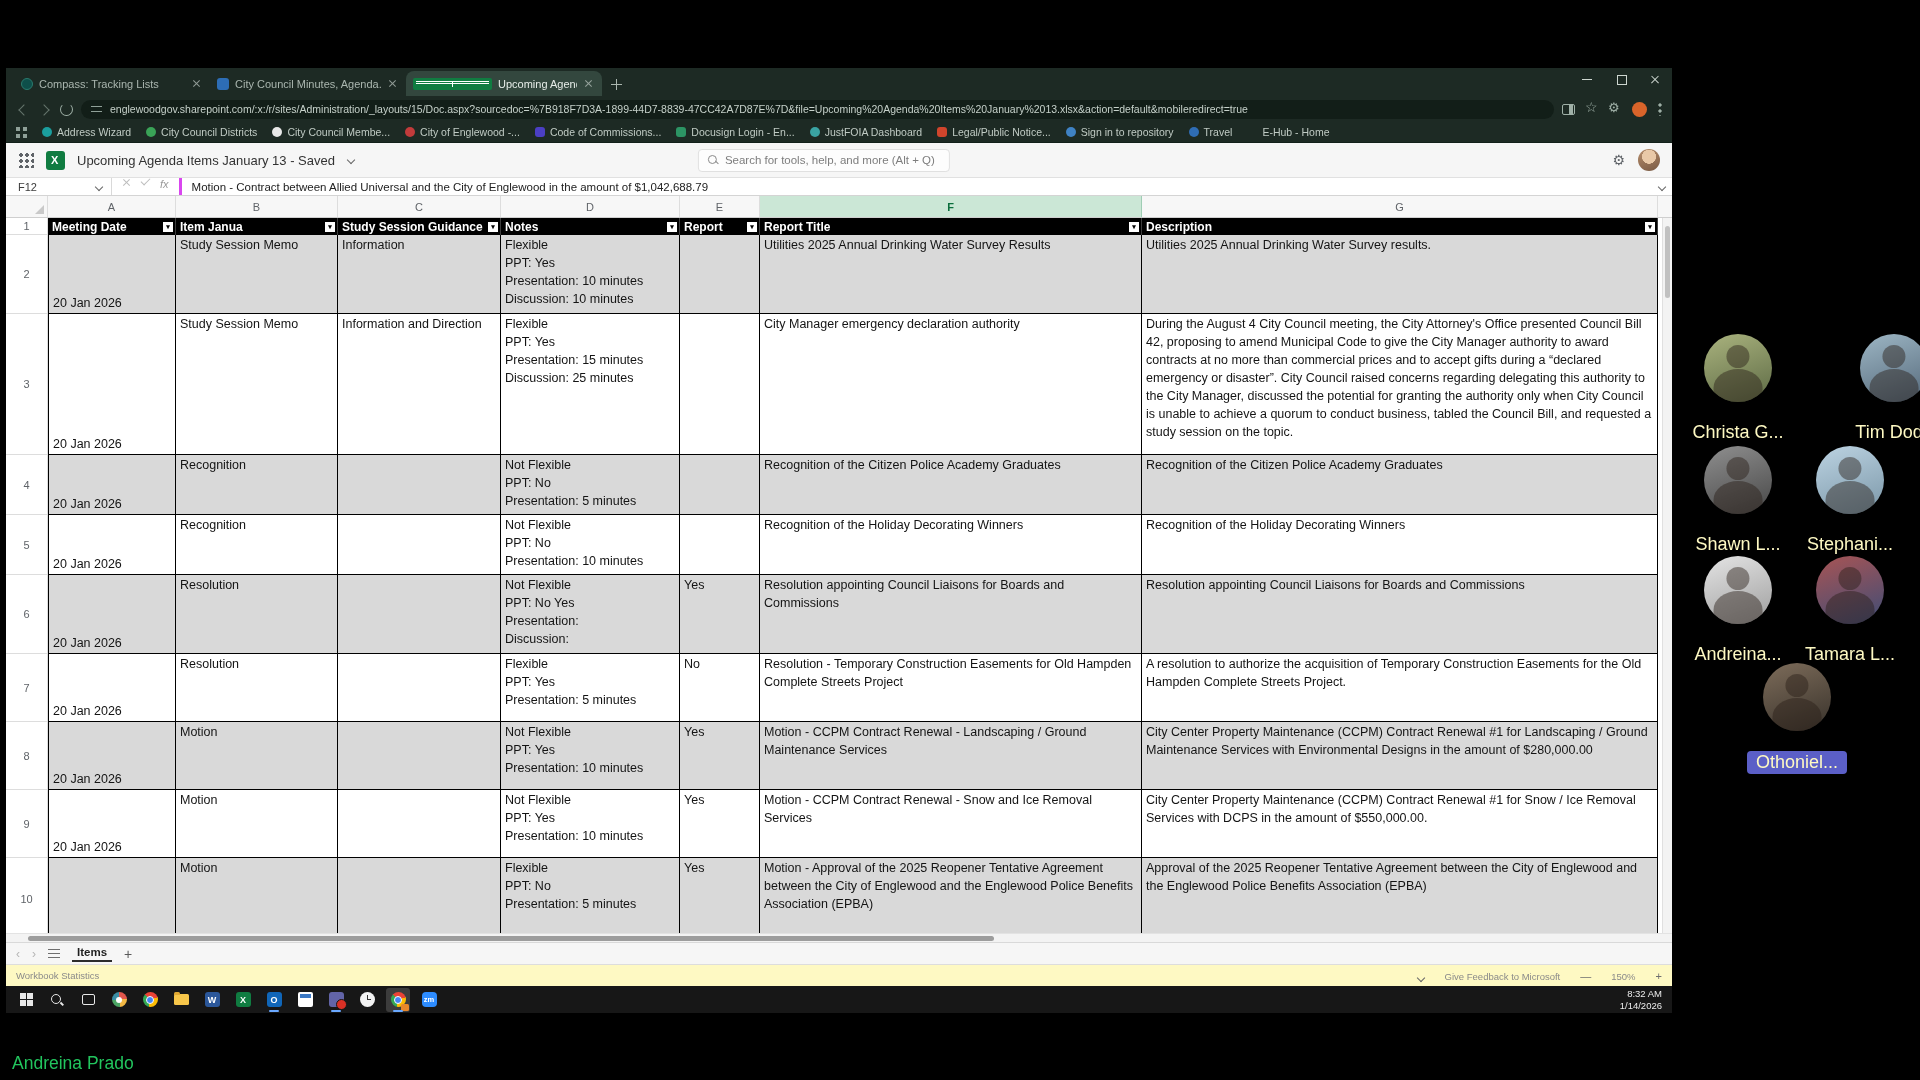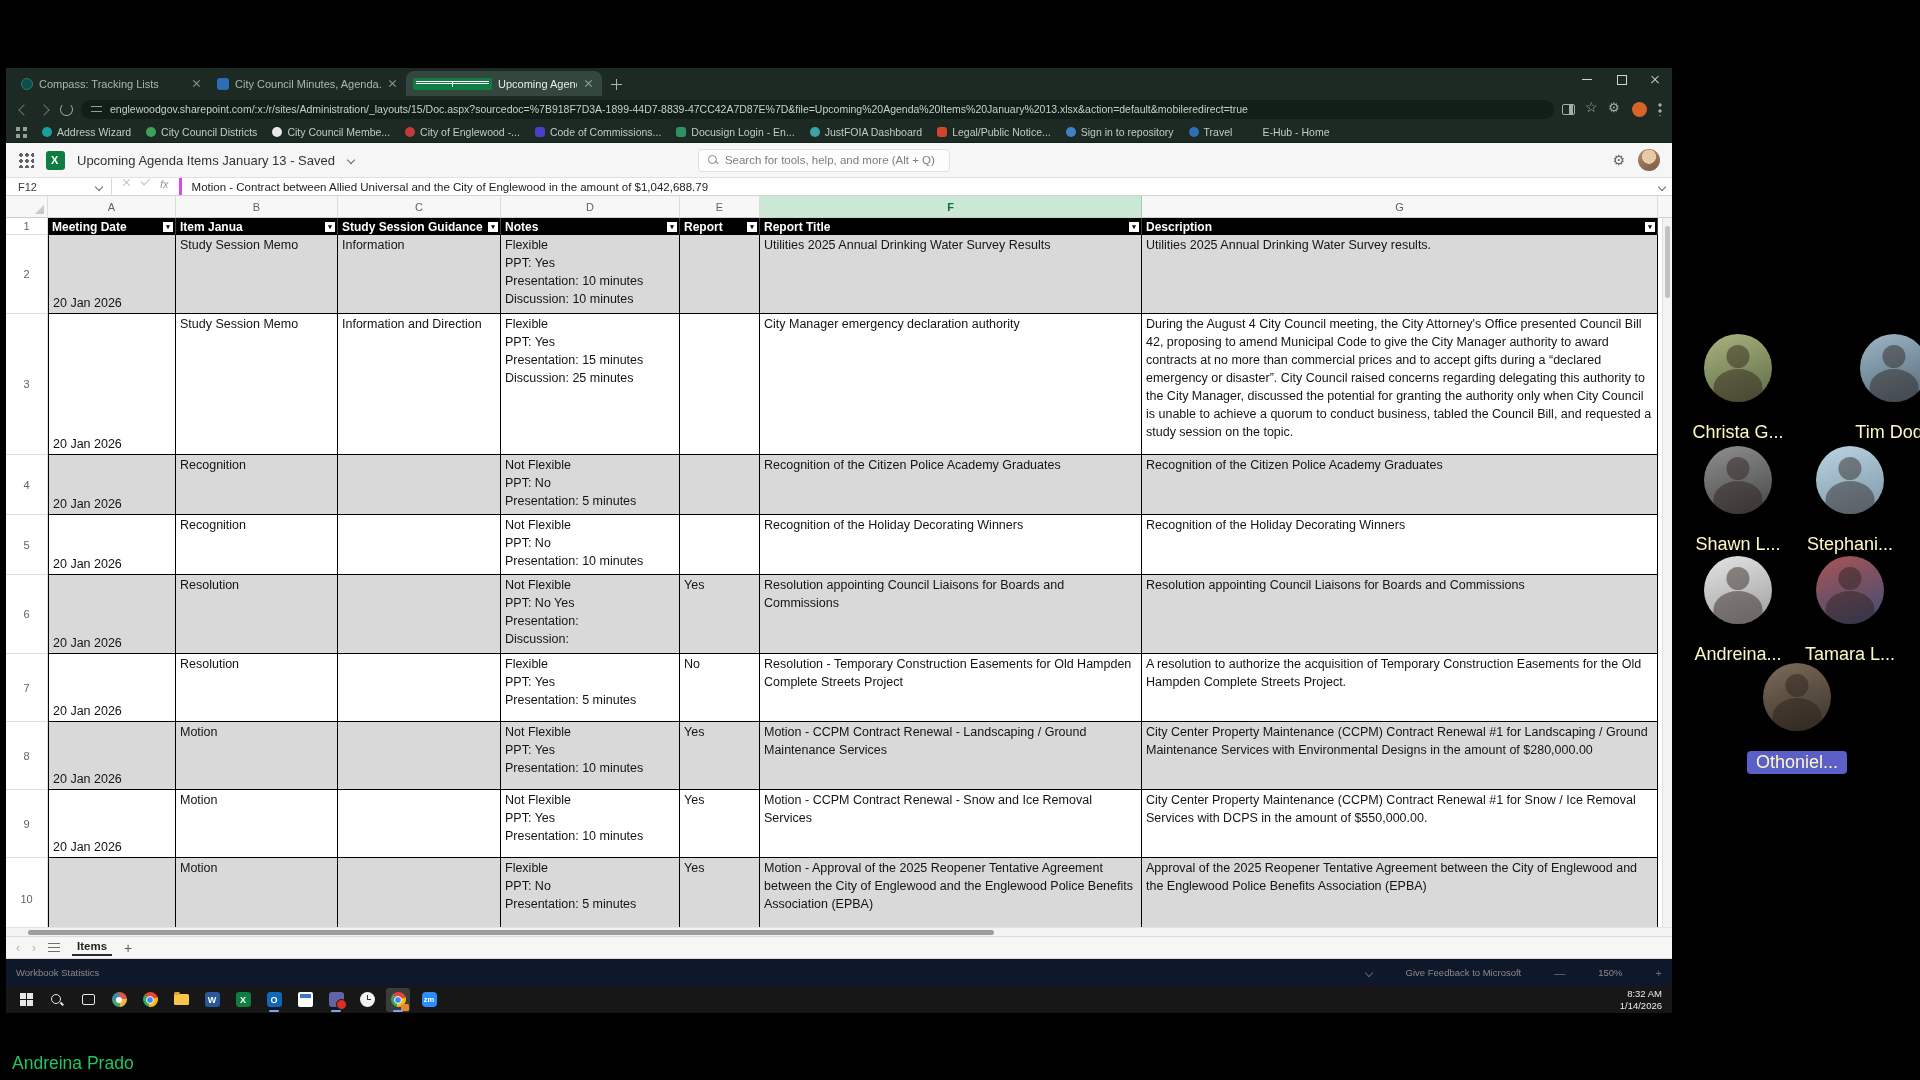--- a/index.html
+++ b/index.html
@@ -159,22 +159,22 @@
   .sheetbar{height:22px;background:#f6f6f6;border-top:1px solid #d9d9d9;display:flex;align-items:center;gap:12px;padding-left:10px;font-size:11.5px;color:#4a4a4a;flex:0 0 auto}
   .snav{color:#b5b5b5;font-size:12px}
   .burger{width:12px;height:9px;background:
      linear-gradient(#6f6f6f,#6f6f6f) 0 0/12px 1.4px no-repeat,
      linear-gradient(#6f6f6f,#6f6f6f) 0 4px/12px 1.4px no-repeat,
      linear-gradient(#6f6f6f,#6f6f6f) 0 8px/12px 1.4px no-repeat}
   .sheettab{font-weight:bold;color:#1f1f1f;border-bottom:2px solid #2b2b2b;padding:1px 5px 2px}
   .addsheet{color:#5a5a5a;font-size:14px;line-height:14px}
 
   
-  .statusbar{height:28px;background:#0f172a;border-top:1px solid #ddd;display:flex;align-items:center;font-size:9.5px;color:#8a8a8a;padding:0 10px;gap:18px;flex:0 0 auto}
-  .sright{margin-left:auto;display:flex;align-items:center;gap:33px}
+  .statusbar{height:22px;background:#fef9c3;border-top:1px solid #ddd;display:flex;align-items:center;font-size:9.5px;color:#8a8a8a;padding:0 10px;gap:18px;flex:0 0 auto}
+  .sright{margin-left:auto;display:flex;align-items:flex-end;gap:20px}
   .zoomsign{font-size:11px;color:#6e6e6e}
 
   
   .taskbar{height:27px;background:#171717;display:flex;align-items:center;gap:7px;padding-left:8px;flex:0 0 auto}
   .ticon{width:24px;height:24px;display:flex;align-items:center;justify-content:center;position:relative;flex:0 0 auto}
   .run::after{content:"";position:absolute;bottom:0;left:7px;width:10px;height:2px;background:#6aa9ff;border-radius:1px}
   .tstart{width:13px;height:13px;background:
      conic-gradient(#e8e8e8 0 100%) 0 0/6px 6px no-repeat,
      conic-gradient(#e8e8e8 0 100%) 7px 0/6px 6px no-repeat,
      conic-gradient(#e8e8e8 0 100%) 0 7px/6px 6px no-repeat,

